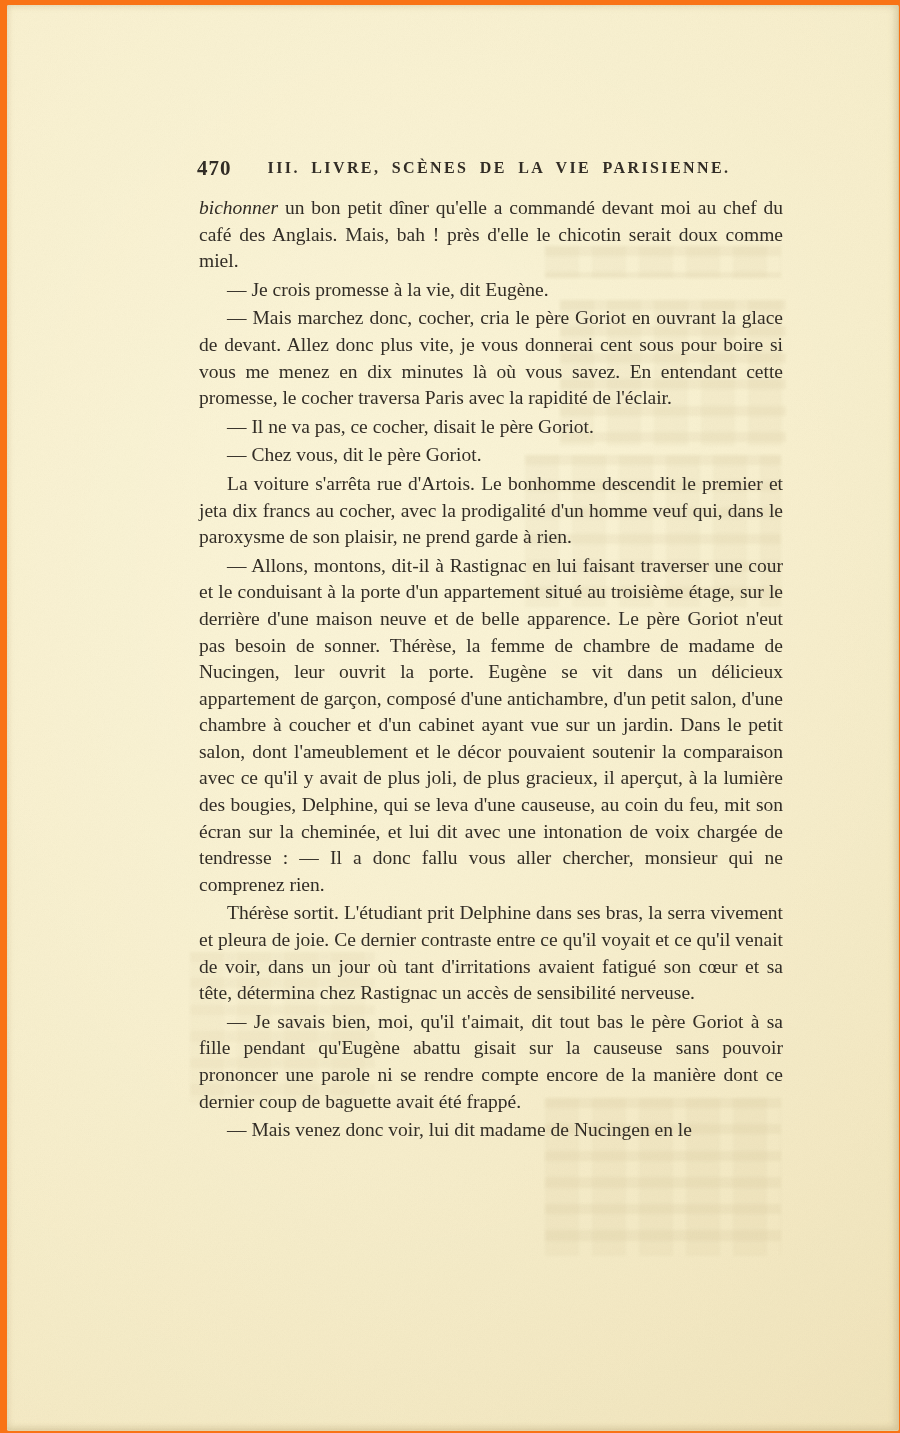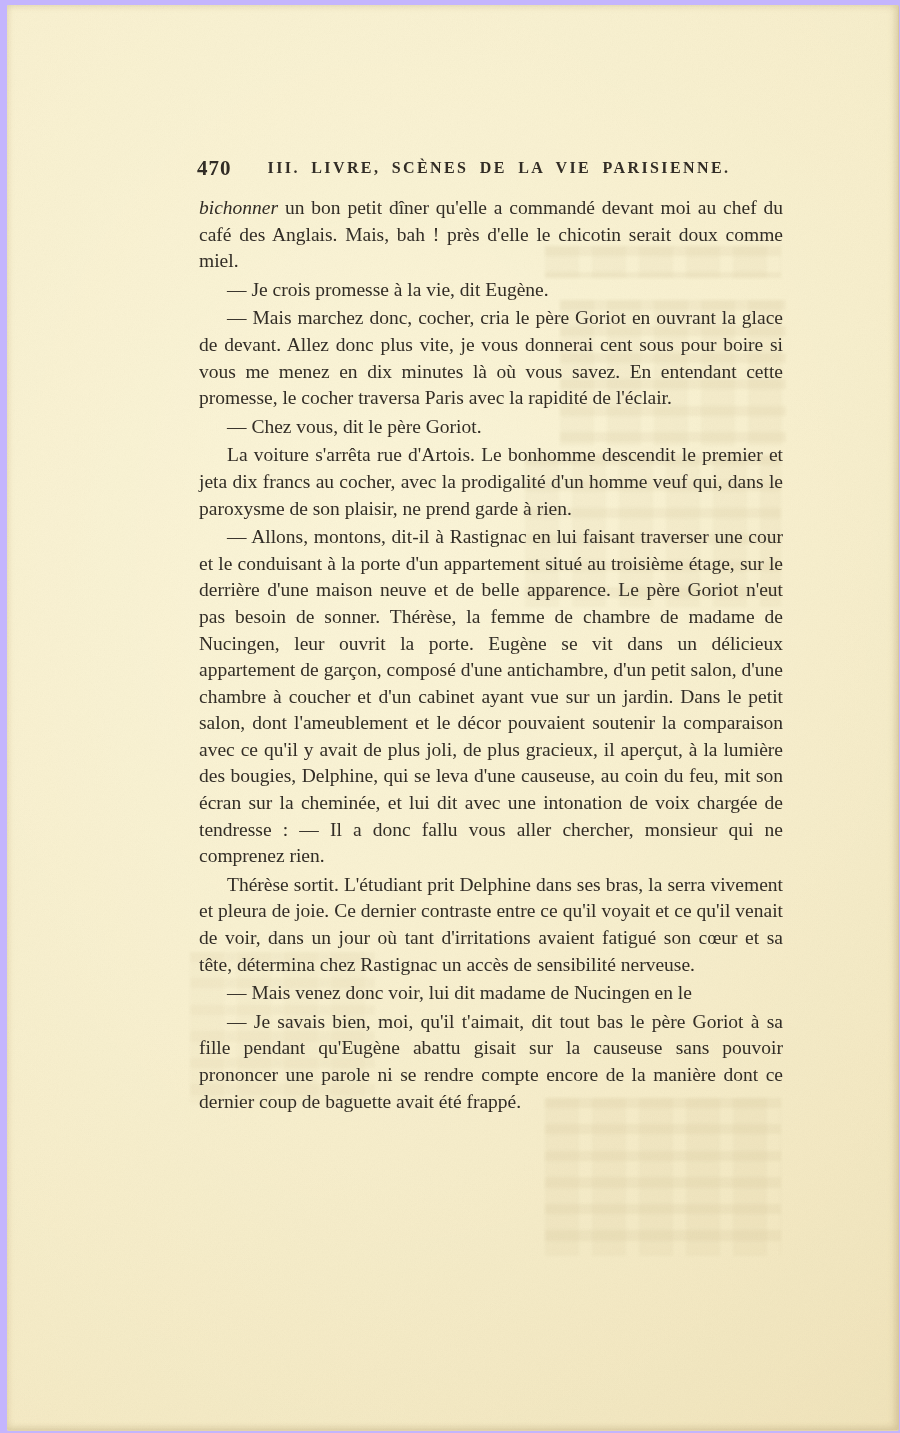--- a/index.html
+++ b/index.html
@@ -5,21 +5,21 @@
   html, body { margin: 0; padding: 0; }
   body {
     width: 900px; height: 1433px;
     background: #d9d5c9;
     font-family: "Liberation Serif", "DejaVu Serif", serif;
     overflow: hidden;
   }
   .scan {
     position: relative;
     width: 900px; height: 1433px;
-    background: #c4b5fd; 
+    background: #f97316; 
     overflow: hidden;
   }
   .page {
     position: absolute;
     left: 7px; top: 5px;
     width: 891px; height: 1425px;
     background:
       radial-gradient(ellipse 1200px 1600px at 42% 38%, rgba(255,252,230,0.55), rgba(0,0,0,0) 70%),
       linear-gradient(135deg, #f7eecb 0%, #f5ebc6 50%, #f0e3ba 100%);
     background-color: var(--paper, #f4eac6);
@@ -109,21 +109,22 @@
 
   <div class="text-block">
     <div class="header-row">
       <span class="pagenum">470</span>
       <div class="running-title">III. LIVRE, SCÈNES DE LA VIE PARISIENNE.</div>
     </div>
     <div class="body-text">
         <p class=""><i>bichonner</i> un bon petit dîner qu'elle a commandé devant moi au chef du café des Anglais. Mais, bah&nbsp;! près d'elle le chicotin serait doux comme miel.</p>
         <p class="indent">— Je crois promesse à la vie, dit Eugène.</p>
         <p class="indent">— Mais marchez donc, cocher, cria le père Goriot en ouvrant la glace de devant. Allez donc plus vite, je vous donnerai cent sous pour boire si vous me menez en dix minutes là où vous savez. En entendant cette promesse, le cocher traversa Paris avec la rapidité de l'éclair.</p>
+        <p class="indent">— Il ne va pas, ce cocher, disait le père Goriot.</p>
         <p class="indent">— Chez vous, dit le père Goriot.</p>
         <p class="indent">La voiture s'arrêta rue d'Artois. Le bonhomme descendit le premier et jeta dix francs au cocher, avec la prodigalité d'un homme veuf qui, dans le paroxysme de son plaisir, ne prend garde à rien.</p>
         <p class="indent">— Allons, montons, dit-il à Rastignac en lui faisant traverser une cour et le conduisant à la porte d'un appartement situé au troisième étage, sur le derrière d'une maison neuve et de belle apparence. Le père Goriot n'eut pas besoin de sonner. Thérèse, la femme de chambre de madame de Nucingen, leur ouvrit la porte. Eugène se vit dans un délicieux appartement de garçon, composé d'une antichambre, d'un petit salon, d'une chambre à coucher et d'un cabinet ayant vue sur un jardin. Dans le petit salon, dont l'ameublement et le décor pouvaient soutenir la comparaison avec ce qu'il y avait de plus joli, de plus gracieux, il aperçut, à la lumière des bougies, Delphine, qui se leva d'une causeuse, au coin du feu, mit son écran sur la cheminée, et lui dit avec une intonation de voix chargée de tendresse&nbsp;: — Il a donc fallu vous aller chercher, monsieur qui ne comprenez rien.</p>
         <p class="indent">Thérèse sortit. L'étudiant prit Delphine dans ses bras, la serra vivement et pleura de joie. Ce dernier contraste entre ce qu'il voyait et ce qu'il venait de voir, dans un jour où tant d'irritations avaient fatigué son cœur et sa tête, détermina chez Rastignac un accès de sensibilité nerveuse.</p>
+        <p class="indent">— Je savais bien, moi, qu'il t'aimait, dit tout bas le père Goriot à sa fille pendant qu'Eugène abattu gisait sur la causeuse sans pouvoir prononcer une parole ni se rendre compte encore de la manière dont ce dernier coup de baguette avait été frappé.</p>
         <p class="indent">— Mais venez donc voir, lui dit madame de Nucingen en le</p>
-        <p class="indent">— Je savais bien, moi, qu'il t'aimait, dit tout bas le père Goriot à sa fille pendant qu'Eugène abattu gisait sur la causeuse sans pouvoir prononcer une parole ni se rendre compte encore de la manière dont ce dernier coup de baguette avait été frappé.</p>
       </div>
   </div>
 </div>
 
 </body></html>

